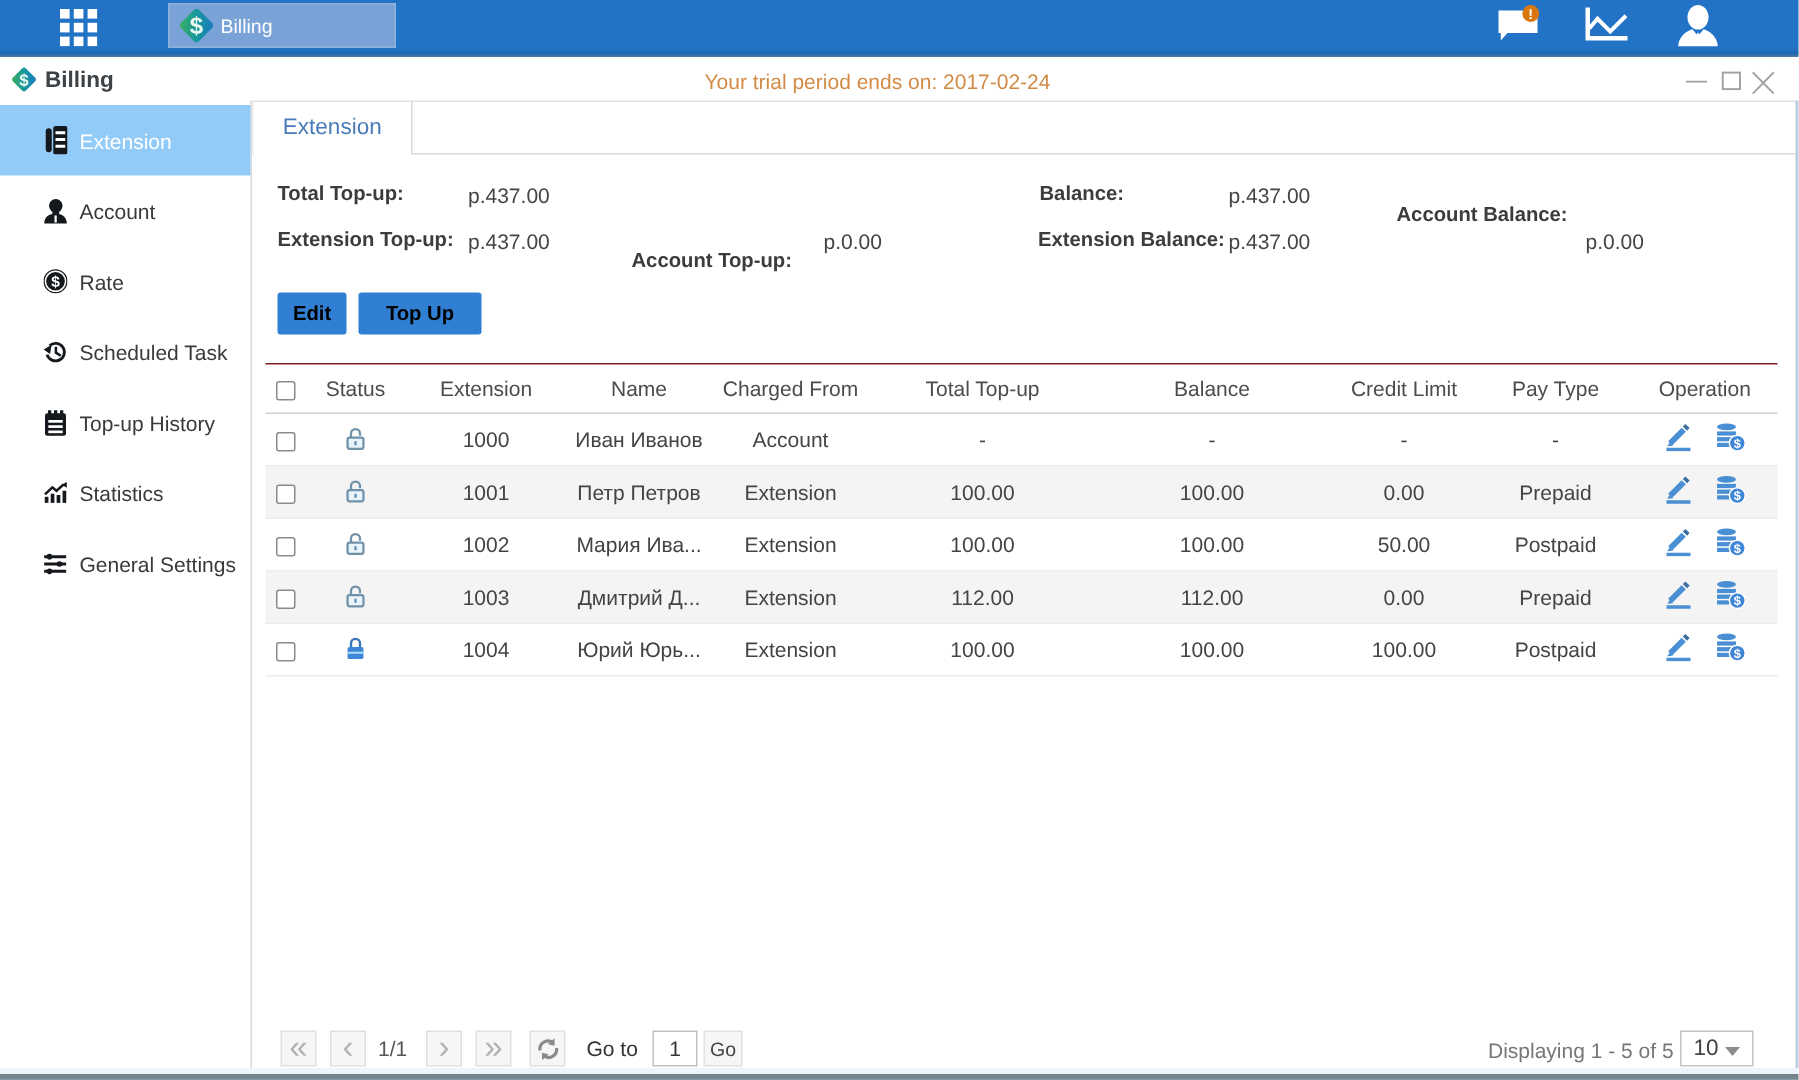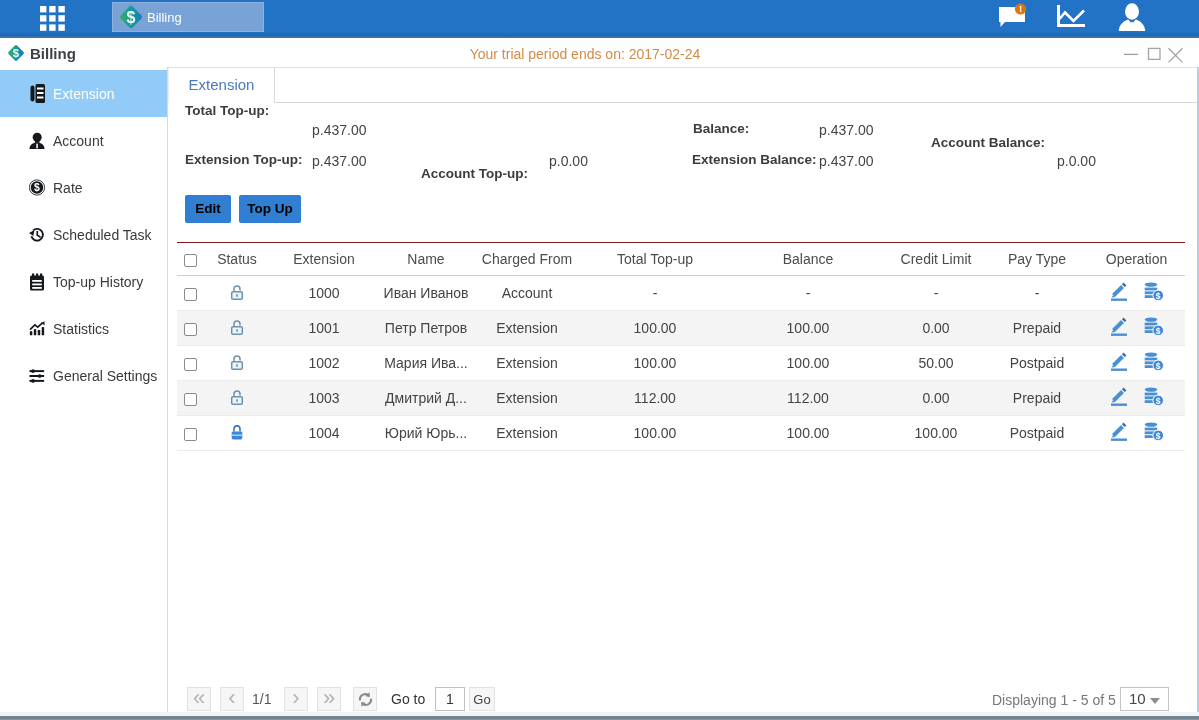--- a/index.html
+++ b/index.html
@@ -221,36 +221,36 @@
     <span class="lb">General Settings</span>
   </div>
 </div>
 
 <div class="content">
   <div class="tabstrip">
     <div class="rest"></div>
     <div class="tab">Extension</div>
   </div>
 
-  <span class="lab" style="left:17px; top:36px;">Total Top-up:</span>
+  <span class="lab" style="left:17px; top:54px;">Total Top-up:</span>
   <span class="val" style="left:144px; top:55px;">p.437.00</span>
   <span class="lab" style="left:525px; top:54px;">Balance:</span>
   <span class="val" style="left:651px; top:55px;">p.437.00</span>
 
   <span class="lab" style="left:17px; top:85px;">Extension Top-up:</span>
   <span class="val" style="left:144px; top:86px;">p.437.00</span>
   <span class="lab" style="left:253px; top:85px;margin-top:14px;">Account Top-up:</span>
   <span class="val" style="left:381px; top:86px;">p.0.00</span>
   <span class="lab" style="left:524px; top:85px;">Extension Balance:</span>
   <span class="val" style="left:651px; top:86px;">p.437.00</span>
   <span class="lab" style="left:763px; top:68px;">Account Balance:</span>
   <span class="val" style="left:889px; top:86px;">p.0.00</span>
 
   <div class="btn" style="left:17px; width:46px;">Edit</div>
-  <div class="btn" style="left:71px; width:62px;">Top Up</div>
+  <div class="btn" style="left:71px; width:82px;">Top Up</div>
 
   <table class="grid">
     <colgroup>
       <col style="width:27px">
         <col style="width:66px">
         <col style="width:108px">
         <col style="width:96px">
       <col style="width:106px">
         <col style="width:150px">
         <col style="width:156px">

